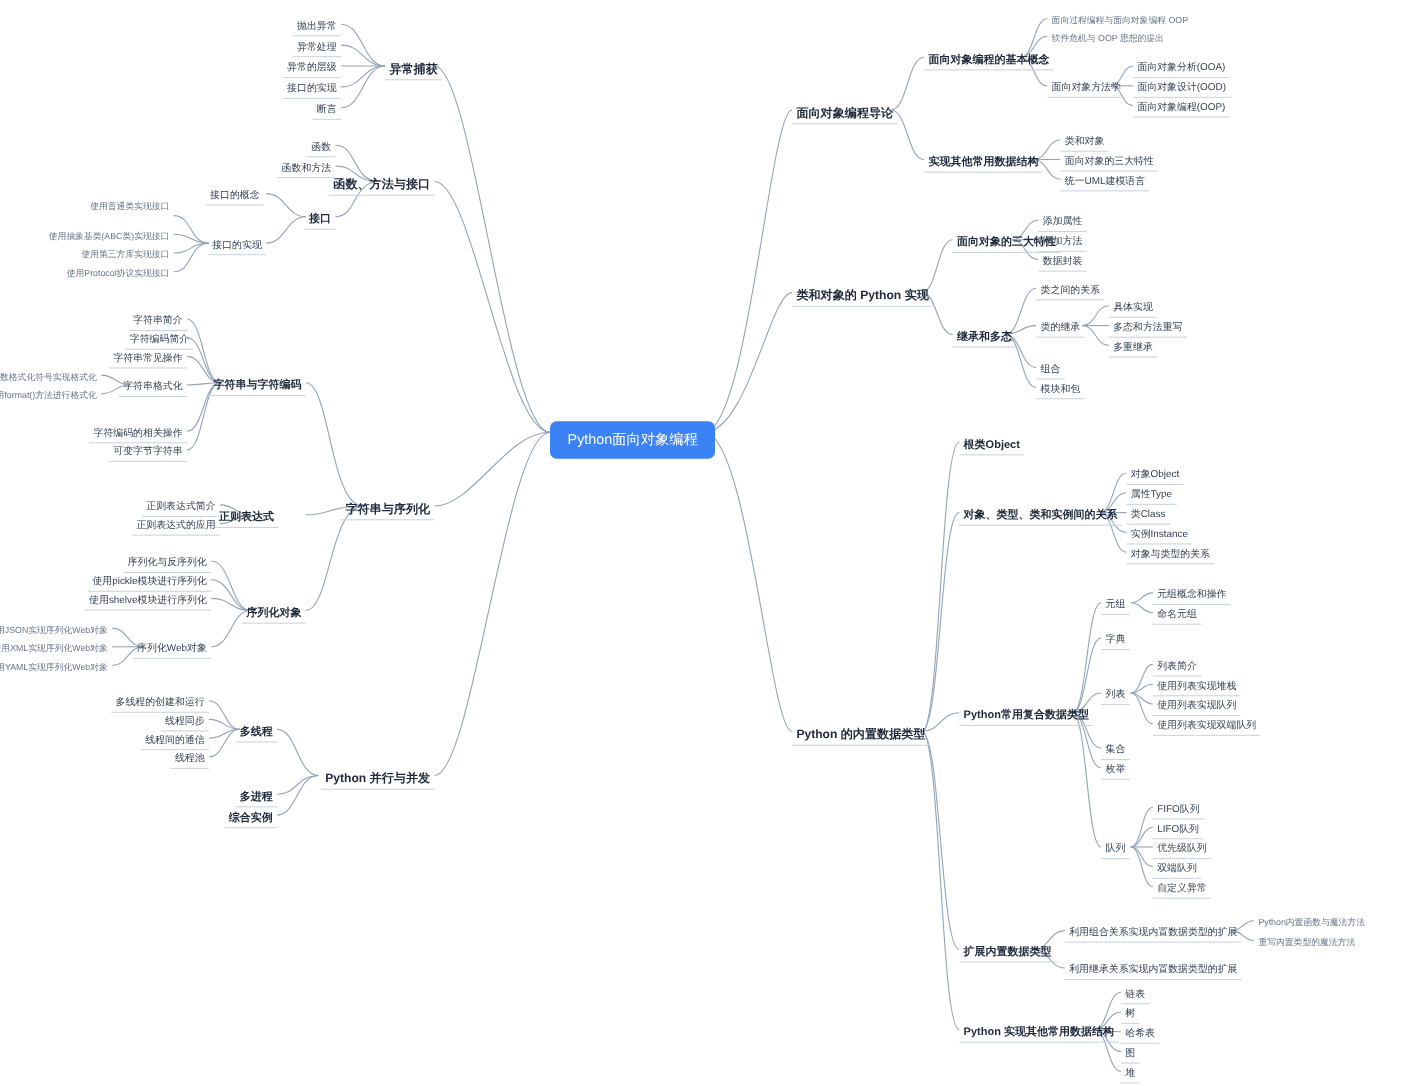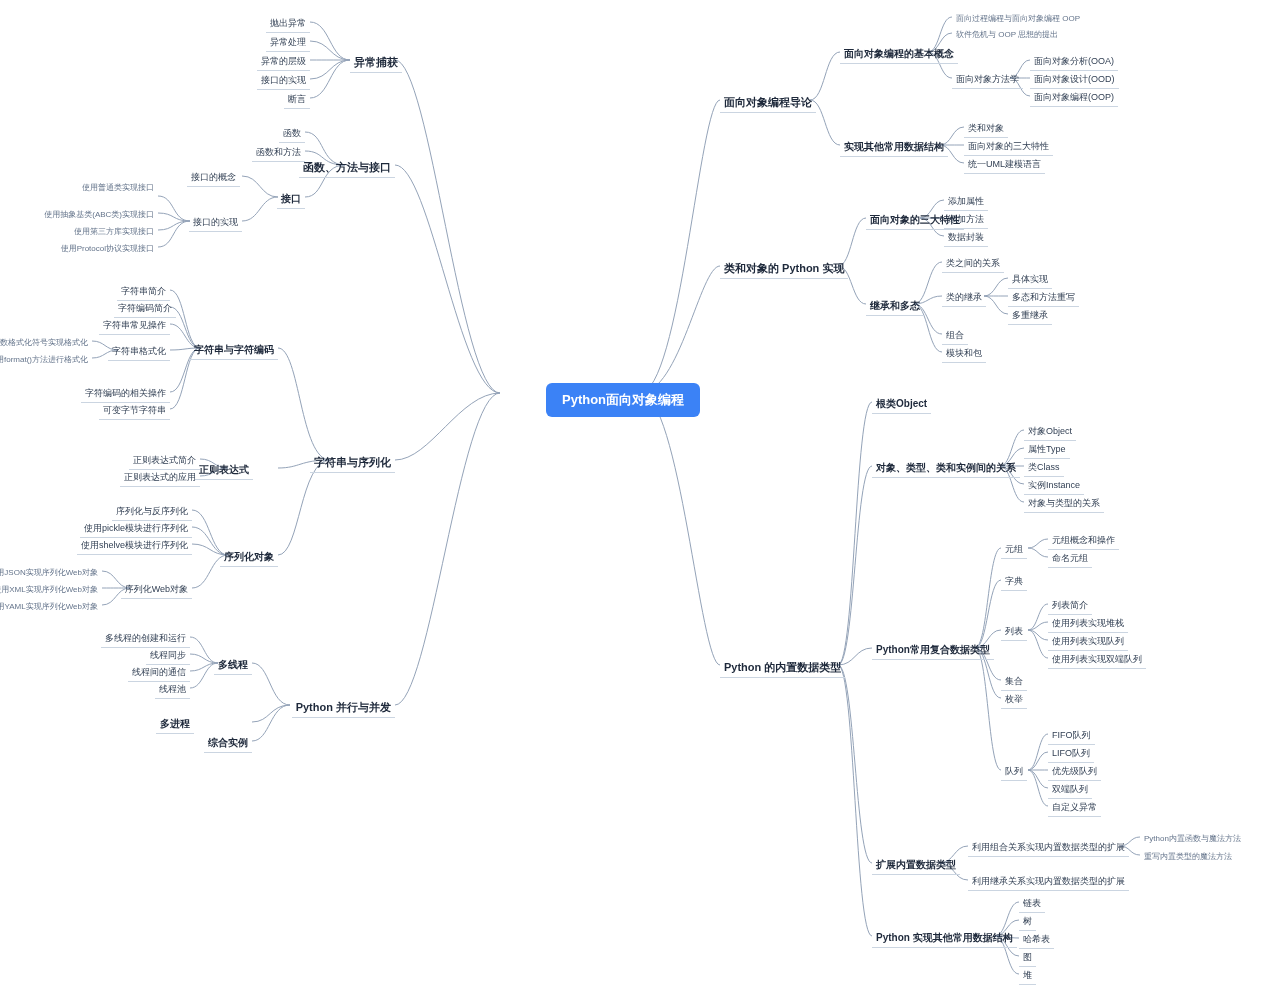--- a/index.html
+++ b/index.html
@@ -13,22 +13,21 @@
   }
   .root {
     position: absolute;
     left: 500px;
     top: 383px;
     background: #3b82f6;
     color: #fff;
     padding: 8px 16px;
     border-radius: 6px;
     font-size: 13px;
-    font-weight: 700;
-    margin-left: 46px;
+    font-weight: 400;
   }
   svg.connector {
     position: absolute;
     top: 0; left: 0;
     width: 1280px; height: 987px;
     pointer-events: none;
   }
   svg.connector path {
     stroke: #94a3b8;
     stroke-width: 1;
@@ -223,21 +222,21 @@
 <div class="node tiny rtl" style="right:1178px;top:565px">使用JSON实现序列化Web对象</div>
 <div class="node tiny rtl" style="right:1178px;top:582px">使用XML实现序列化Web对象</div>
 <div class="node tiny rtl" style="right:1178px;top:599px">使用YAML实现序列化Web对象</div>
 
 <div class="node b rtl" style="right:885px;top:698px">Python 并行与并发</div>
 <div class="node m rtl" style="right:1028px;top:656px">多线程</div>
 <div class="node leaf rtl" style="right:1090px;top:630px">多线程的创建和运行</div>
 <div class="node leaf rtl" style="right:1090px;top:647px">线程同步</div>
 <div class="node leaf rtl" style="right:1090px;top:664px">线程间的通信</div>
 <div class="node leaf rtl" style="right:1090px;top:681px">线程池</div>
-<div class="node m rtl" style="right:1086px;top:715px">多进程</div>
+<div class="node m rtl" style="right:1028px;top:715px">多进程</div>
 <div class="node m rtl" style="right:1028px;top:734px">综合实例</div>
 
 <div class="node b" style="left:720px;top:93px">面向对象编程导论</div>
 <div class="node m" style="left:840px;top:45px">面向对象编程的基本概念</div>
 <div class="node tiny" style="left:952px;top:11px">面向过程编程与面向对象编程 OOP</div>
 <div class="node tiny" style="left:952px;top:27px">软件危机与 OOP 思想的提出</div>
 <div class="node leaf" style="left:952px;top:71px">面向对象方法学</div>
 <div class="node leaf" style="left:1030px;top:53px">面向对象分析(OOA)</div>
 <div class="node leaf" style="left:1030px;top:71px">面向对象设计(OOD)</div>
 <div class="node leaf" style="left:1030px;top:89px">面向对象编程(OOP)</div>

